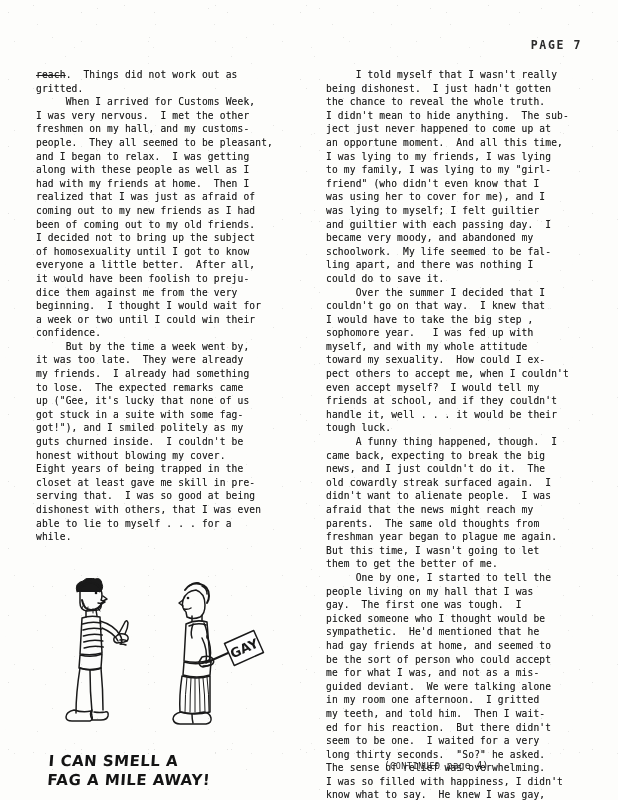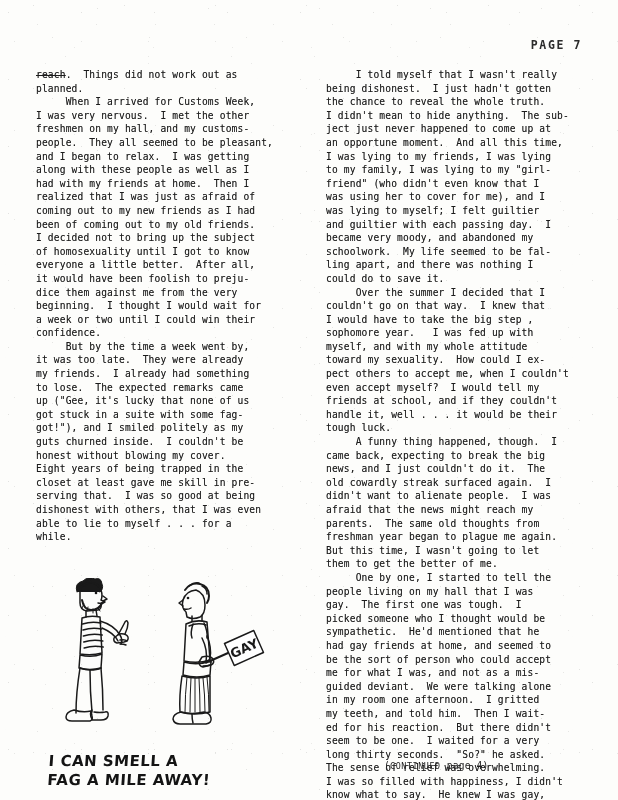--- a/index.html
+++ b/index.html
@@ -110,21 +110,21 @@
 <body>
 
 <div class="paper-grain"></div>
 
 <div class="page-header">PAGE 7</div>
 
 <div class="columns">
 
   <div class="column">
     <p><span class="strike">reach</span><span>.  Things did not work out as
-planned.</span></p>
+gritted.</span></p>
 
     <p>     When I arrived for Customs Week,
 I was very nervous.  I met the other
 freshmen on my hall, and my customs-
 people.  They all seemed to be pleasant,
 and I began to relax.  I was getting
 along with these people as well as I
 had with my friends at home.  Then I
 realized that I was just as afraid of
 coming out to my new friends as I had

